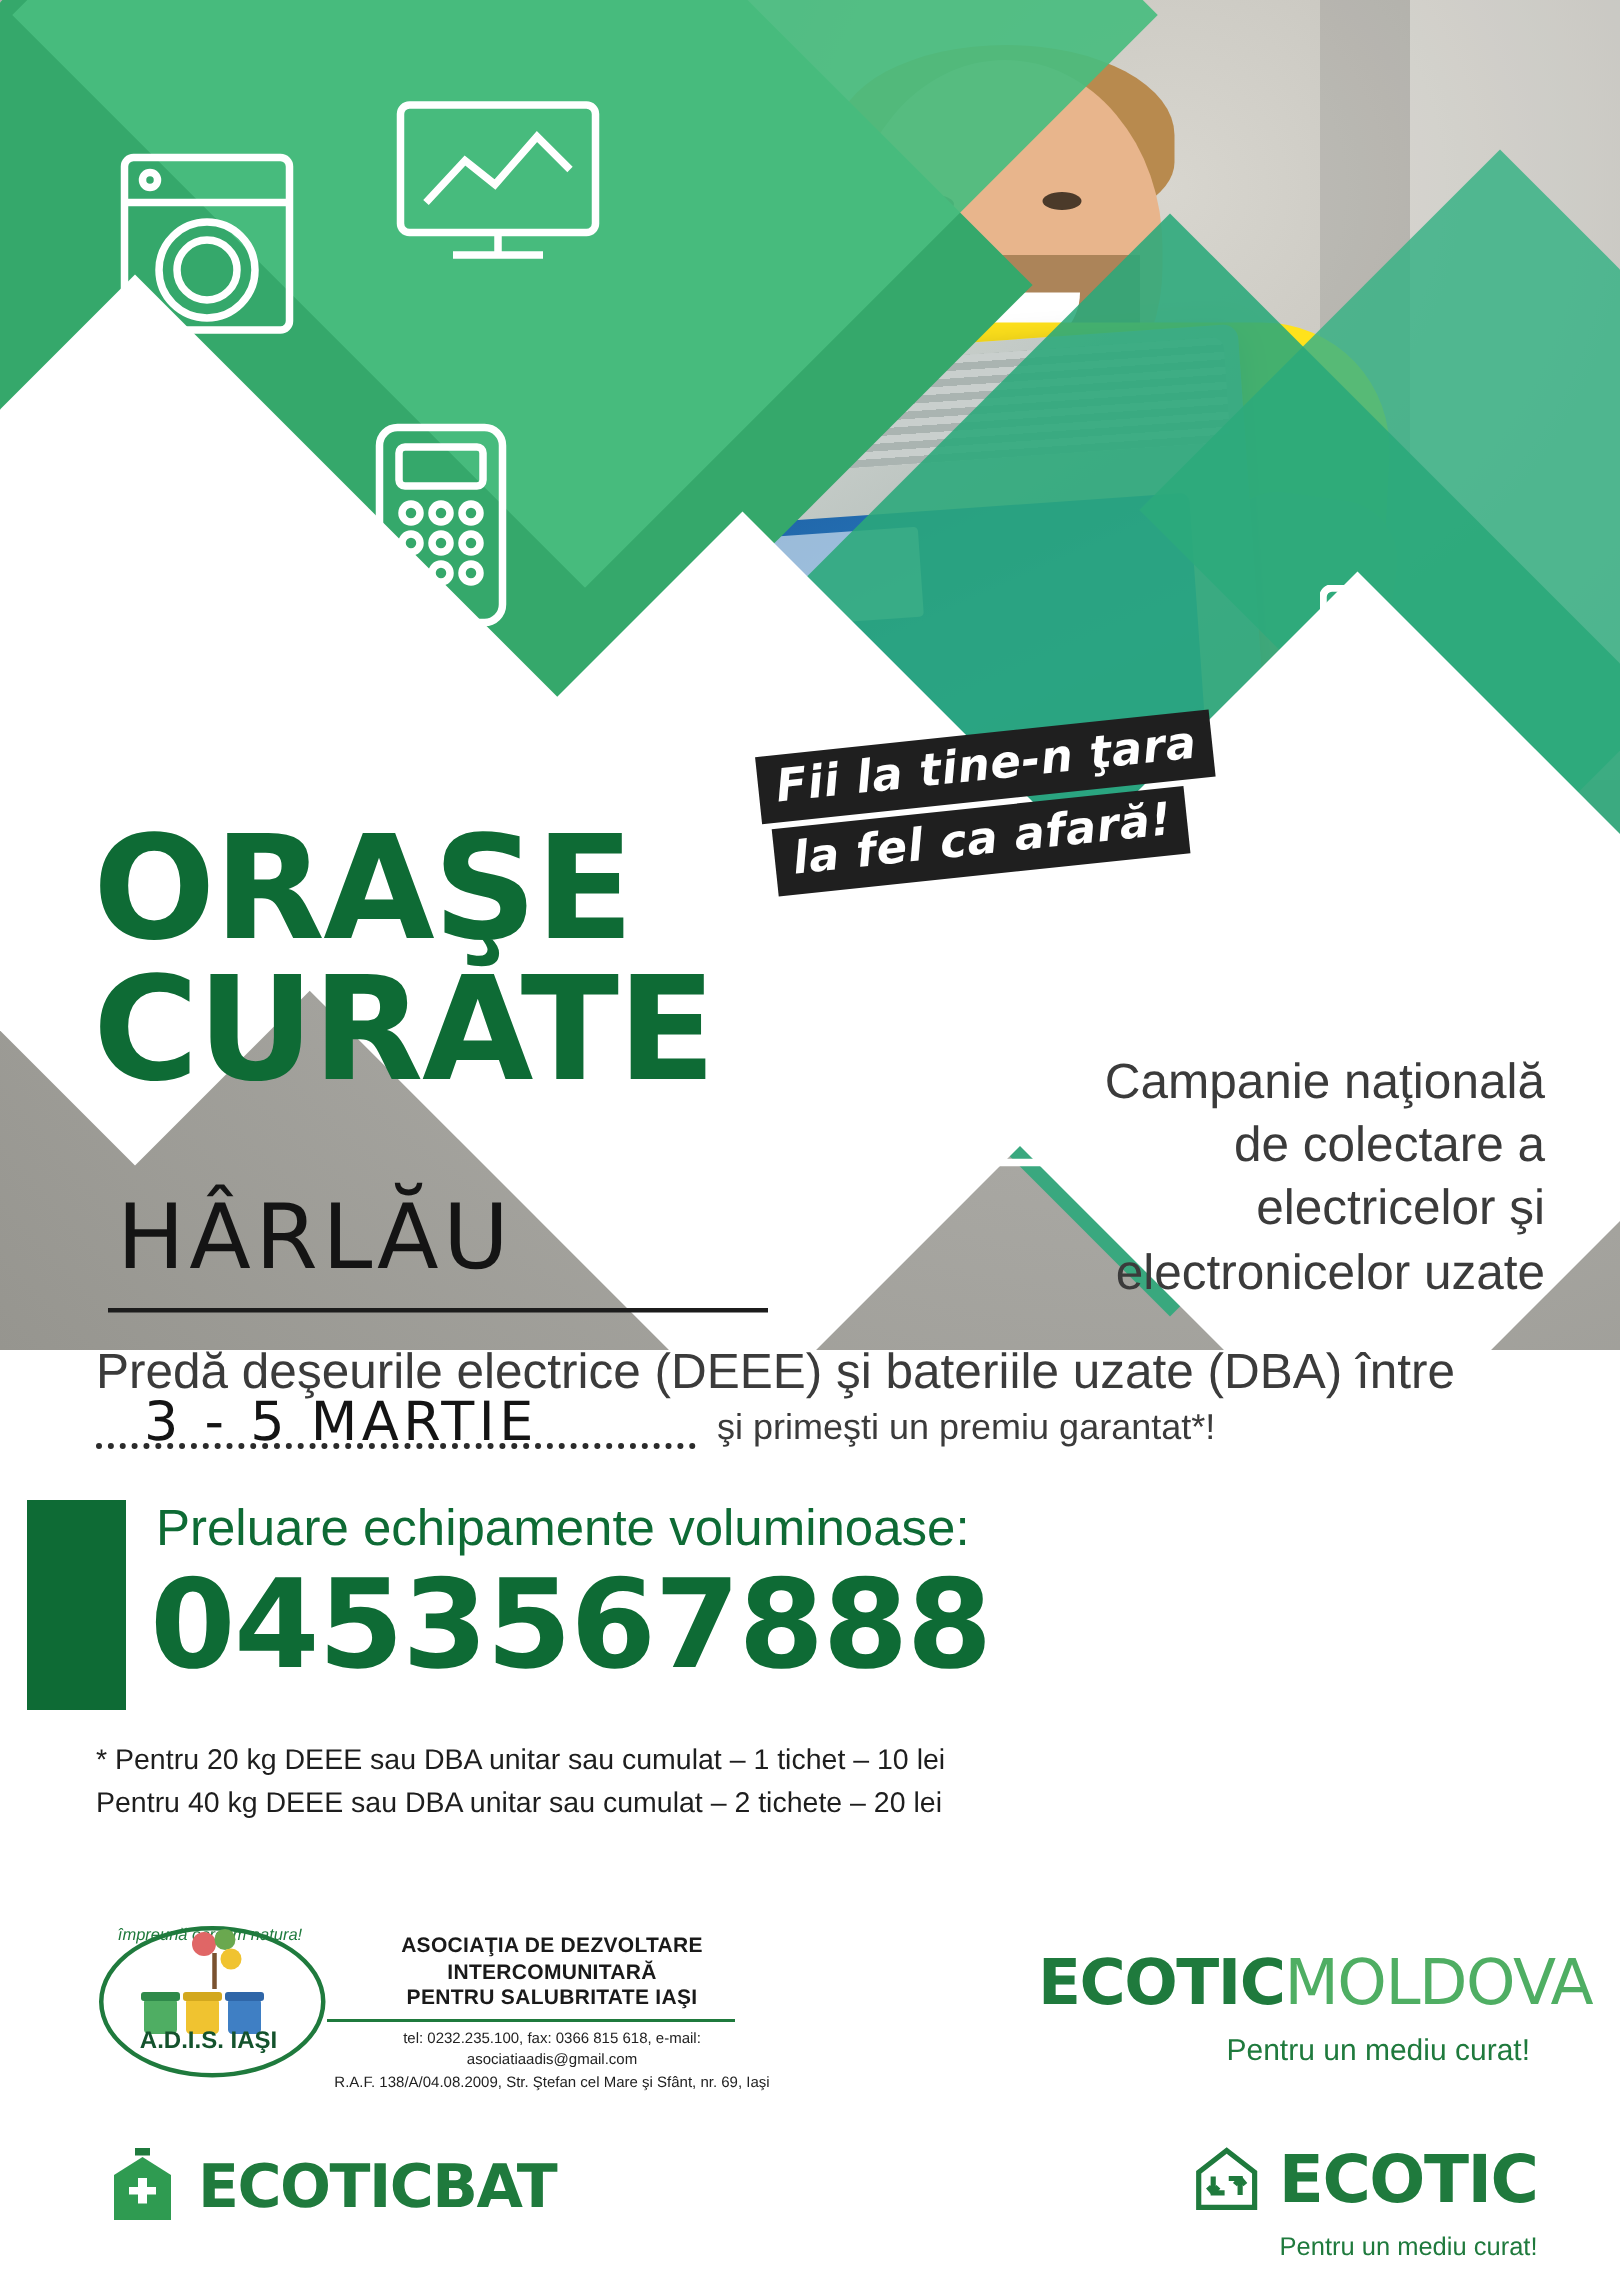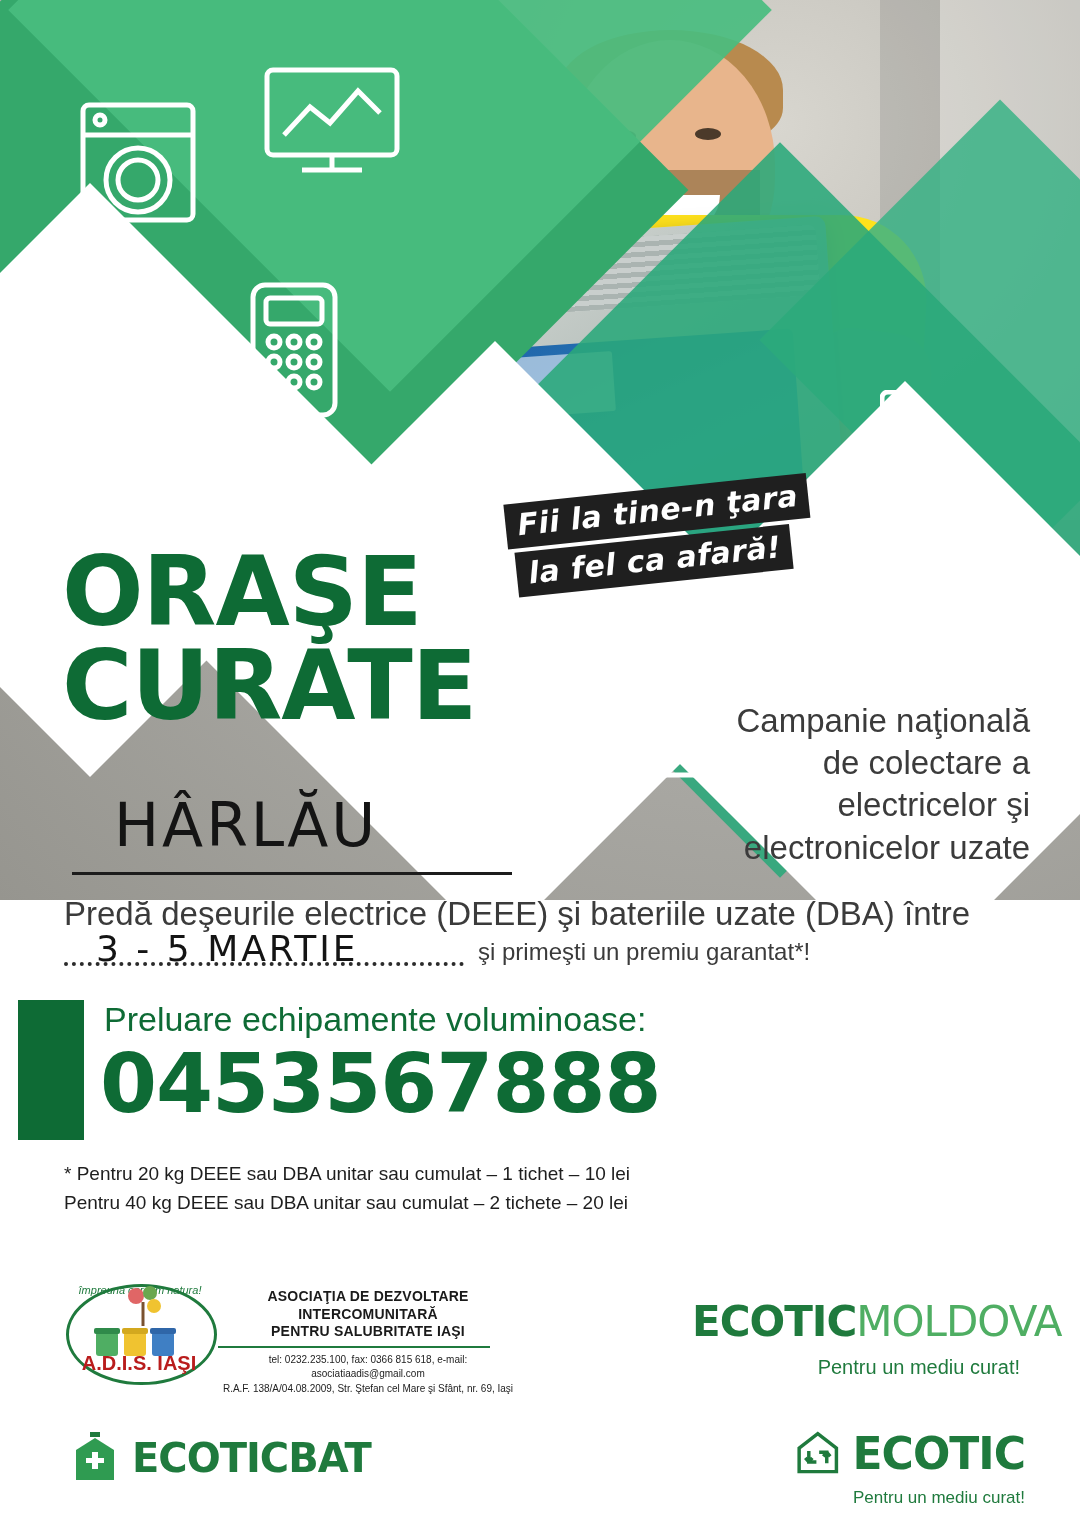--- a/index.html
+++ b/index.html
@@ -200,21 +200,20 @@
   }
   .headline .l2 { display: block; }
 
   .city {
     position: absolute;
     left: 78px; top: 790px;
     color: #141414;
     font-family: "DejaVu Sans", sans-serif;
     font-size: 60px;
     letter-spacing: 3px;
-    margin-left: 36px;
   }
   .city-underline {
     position: absolute;
     left: 72px; top: 872px;
     width: 440px; height: 3px;
     background: #1c1c1c;
   }
 
   .campaign-text {
     position: absolute;
@@ -307,23 +306,23 @@
     text-align: center;
     font-size: 11px;
     color: #1f7a3d;
     font-style: italic;
   }
   .adis-bottom {
     position: absolute;
     left: 10px; top: 74px;
     width: 142px;
     text-align: center;
-    font-size: 20px;
-    font-weight: bold;
-    color: #b91c1c;
+    font-size: 16px;
+    font-weight: bold;
+    color: #14532d;
   }
   .adis-bins { position: absolute; left: 36px; top: 46px; }
 
   .adis-text {
     position: absolute;
     left: 218px; top: 1288px;
     width: 300px;
     text-align: center;
   }
   .adis-title {

